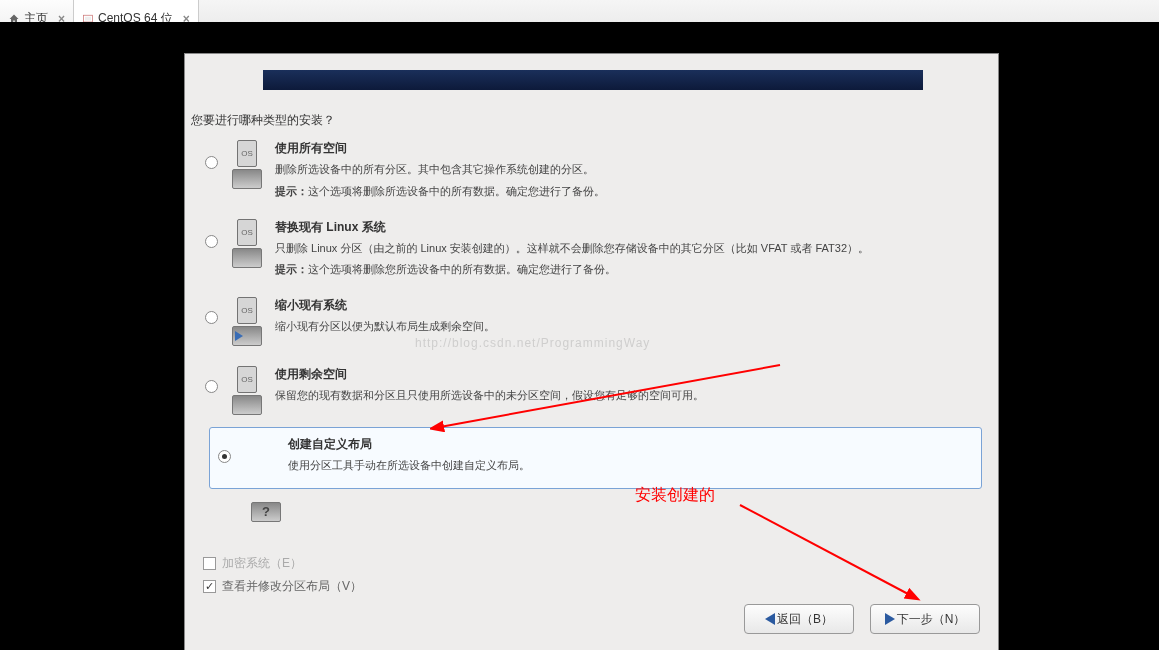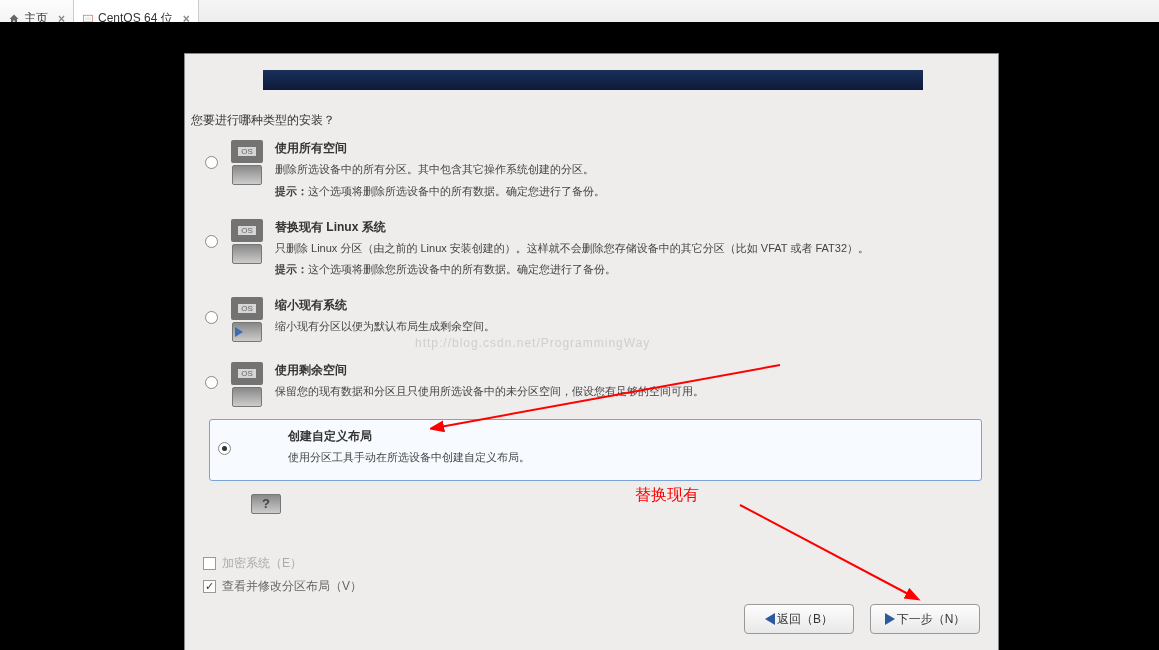--- a/index.html
+++ b/index.html
@@ -112,23 +112,23 @@
     .icon-col {
       width: 36px;
       display: flex;
       flex-direction: column;
       align-items: center;
       gap: 2px;
     }
     .os-tag {
       font-size: 8px;
       background: #d6d6d6;
-      border: 7px solid #737373;
+      border: 1px solid #737373;
       border-radius: 2px;
-      padding: 0 3px;
+      padding: 8px 3px;
       color: #666;
     }
     .disk-icon {
       width: 30px; height: 20px;
       background: linear-gradient(#888, #ccc);
       border: 1px solid #777;
       border-radius: 2px;
       position: relative;
     }
     .disk-icon.arrow::before {
@@ -365,21 +365,21 @@
       <div class="btn">
         <span class="arrow-right"></span>
         <span>下一步（N）</span>
       </div>
     </div>
 
   </div>
 
   <div class="watermark" style="left:415px; top:314px;">http://blog.csdn.net/ProgrammingWay</div>
 
-  <div class="annotation" style="left:635px; top:463px;">替换现有</div>
+  <div class="annotation" style="left:635px; top:463px;">安装创建的</div>
 
   <svg class="anno-arrow" style="left:430px; top:335px;" width="360" height="80">
     <defs>
         <marker id="ah1" markerWidth="10" markerHeight="10" refX="2" refY="3" orient="auto">
           <path d="M0,0 L0,6 L8,3 z" fill="#ff0000"></path>
         </marker>
       </defs>
     <line x1="350" y1="8" x2="10" y2="70" stroke="#ff0000" stroke-width="2" marker-end="url(#ah1)"></line>
   </svg>
   <svg class="anno-arrow" style="left:735px; top:478px;" width="200" height="110">

